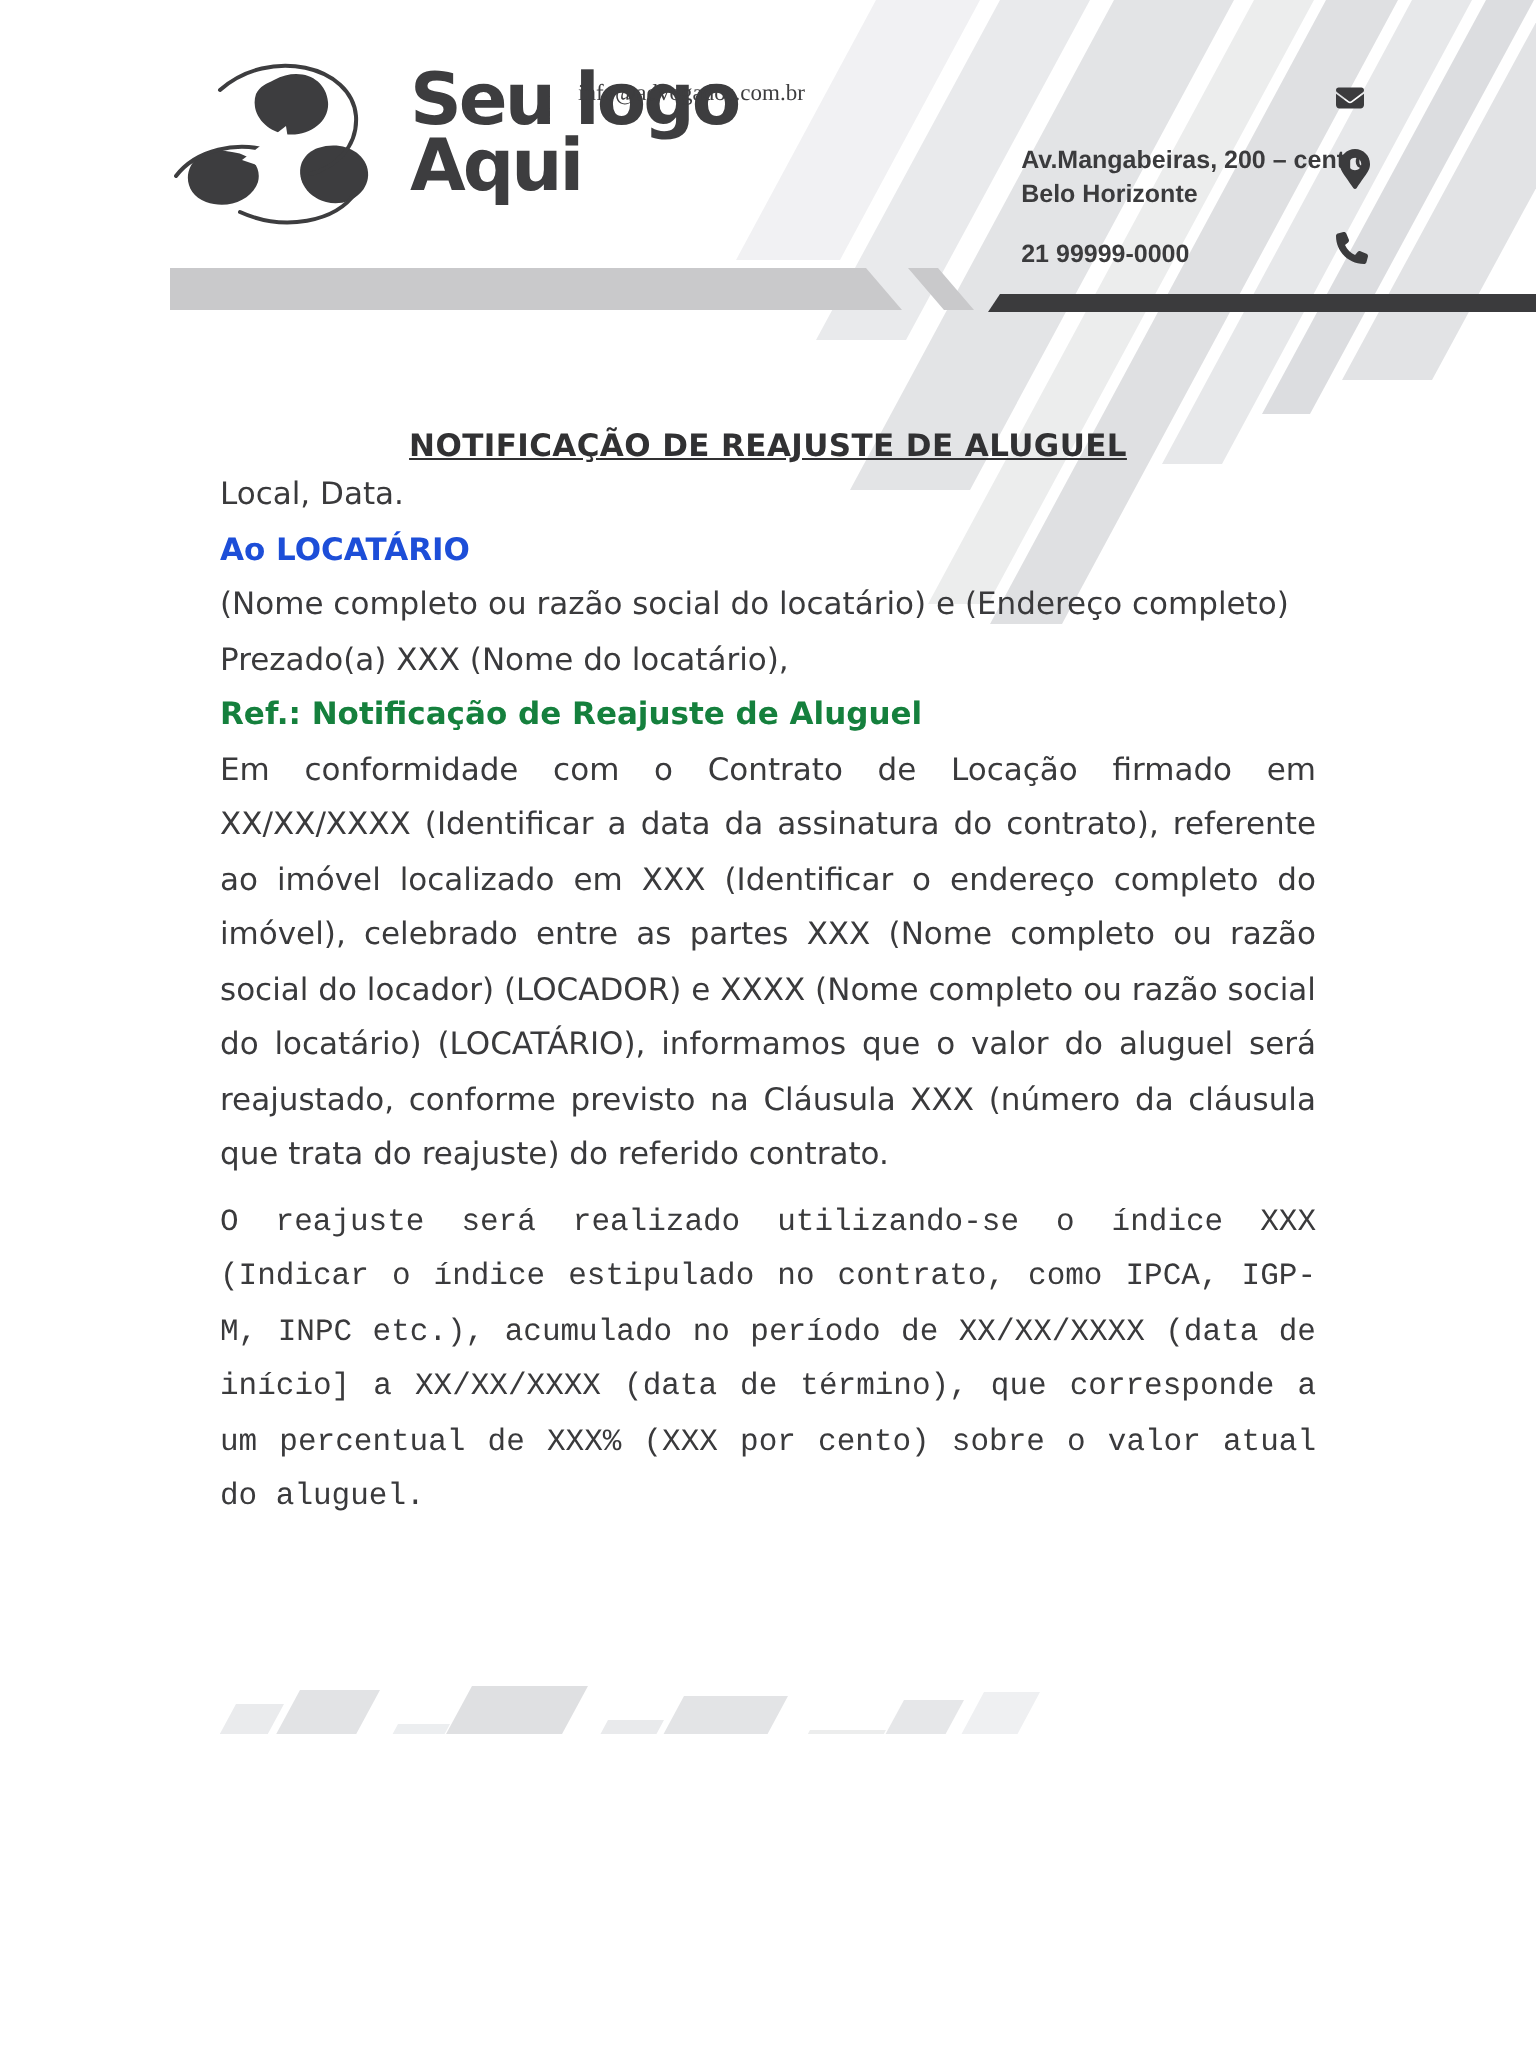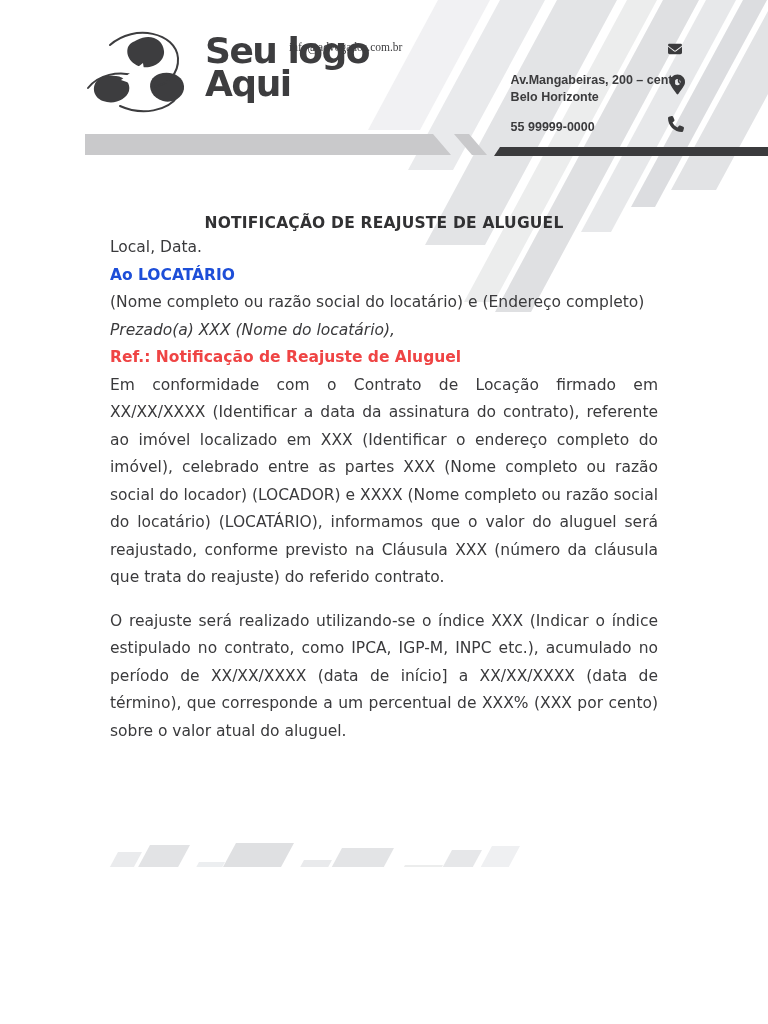--- a/index.html
+++ b/index.html
@@ -38,29 +38,29 @@
   .hicon svg{display:block;}
 
   
   .letter{
     position:absolute;left:110px;top:212px;width:548px;
     font-size:15.5px;line-height:27.5px;color:#3a3a3c;
   }
   .letter p, .letter h1{margin:0;padding:0;}
   .doc-title{
     font-size:15.5px;line-height:22px;font-weight:bold;
-    text-align:center;color:#313133;letter-spacing:0.2px;
+    text-align:center;color:#313133;letter-spacing:0.2px;text-decoration:underline;
   }
   .date-line{margin-top:28px;}
   .recipient-heading{margin-top:40px;font-weight:bold;color:#1d4ed8;}
   .recipient-line{margin-top:8px;white-space:nowrap;}
-  .salutation{margin-top:7px;font-style:italic;}
-  .reference-line{margin-top:37px;font-weight:bold;color:#ef4444;}
+  .salutation{margin-top:7px;}
+  .reference-line{margin-top:37px;font-weight:bold;color:#15803d;}
   .body-par{margin-top:7px;text-align:justify;}
-  .body-par + .body-par{margin-top:16px;}
+  .body-par + .body-par{margin-top:6px;font-family:Liberation Mono, monospace;}
 </style>
 </head>
 <body>
 
 <div class="page">
 
   <svg class="deco" viewBox="0 0 768 1024" width="768" height="1024" aria-hidden="true">
 
     <g>
       <polygon points="438,0 490,0 420,130 368,130" fill="#f1f1f3"></polygon>
@@ -124,21 +124,21 @@
     <div class="logo-text">
       <div>Seu logo</div>
       <div>Aqui</div>
     </div>
 
     <div class="email-text">info@advogados.com.br</div>
 
     <div class="contact">
       <div>Av.Mangabeiras, 200 – centro</div>
       <div>Belo Horizonte</div>
-      <div class="phone-line">55 99999-0000</div>
+      <div class="phone-line">21 99999-0000</div>
     </div>
 
     <span class="hicon" style="left:666px;top:42px;">
       <svg width="18" height="14" viewBox="0 0 512 512" fill="#3b3b3d">
         <path d="M48 64C21.5 64 0 85.5 0 112c0 15.1 7.1 29.3 19.2 38.4L236.8 313.6c11.4 8.5 27 8.5 38.4 0L492.8 150.4c12.1-9.1 19.2-23.3 19.2-38.4c0-26.5-21.5-48-48-48H48zM0 176V384c0 35.3 28.7 64 64 64H448c35.3 0 64-28.7 64-64V176L294.4 339.2c-22.8 17.1-54 17.1-76.8 0L0 176z"></path>
       </svg>
     </span>
     <span class="hicon" style="left:670px;top:74px;">
       <svg width="15" height="21" viewBox="0 0 384 512" fill="#3b3b3d">
         <path d="M172.3 501.7C27 291 0 269.4 0 192 0 86 86 0 192 0s192 86 192 192c0 77.4-27 99-172.3 309.7-9.5 13.8-29.9 13.8-39.4 0zM192 272c44.2 0 80-35.8 80-80s-35.8-80-80-80-80 35.8-80 80 35.8 80 80 80z"></path>

